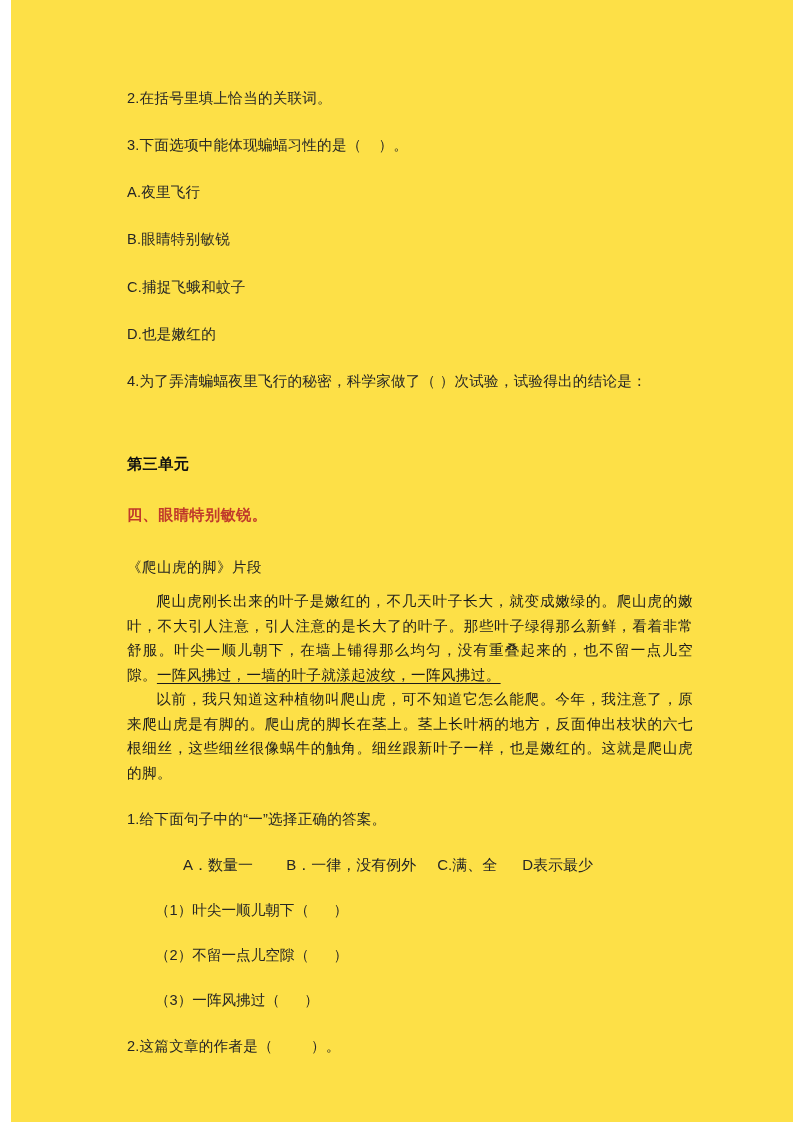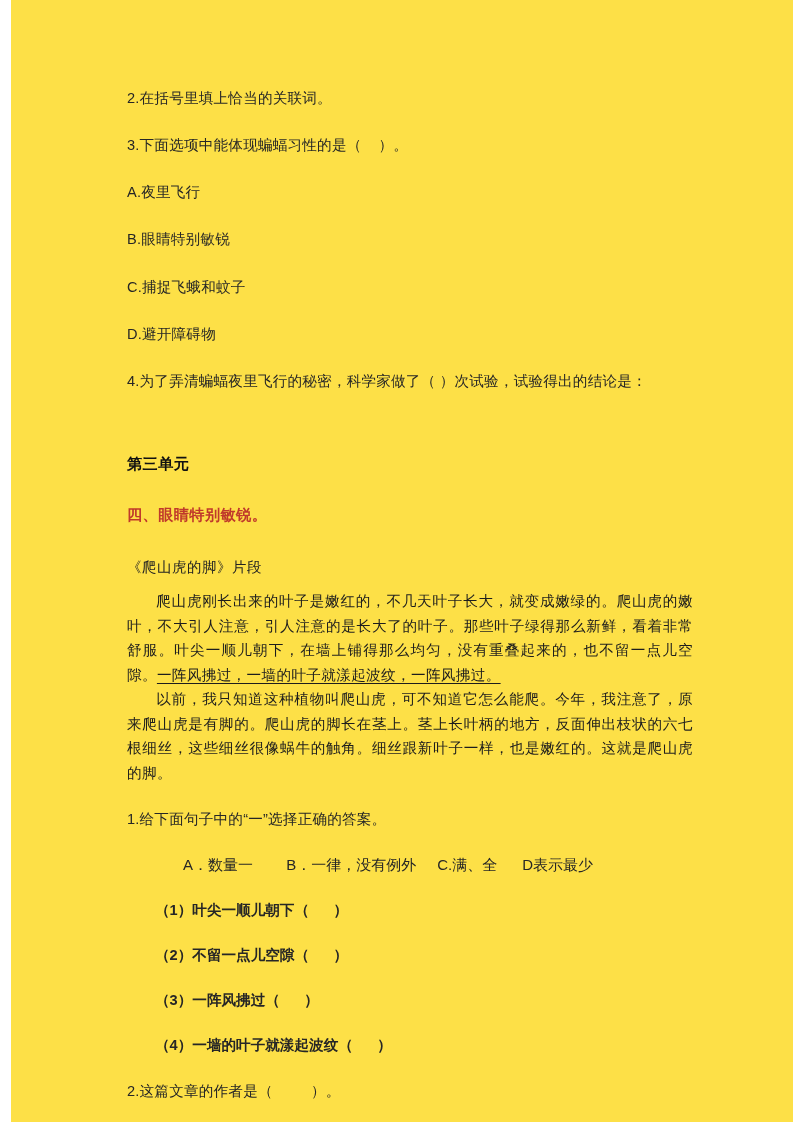--- a/index.html
+++ b/index.html
@@ -100,35 +100,34 @@
     color: #262626;
   }
 
   
   .subline {
     font-size: 14.6px;
     margin: 0 0 26px 0;
     padding-left: 28px;
     white-space: pre;
     color: #262626;
-    font-weight: bold;
   }
 </style>
 </head>
 <body style="background: rgb(255, 255, 255);">
 
 <div class="page">
   <div class="content">
 
     <div class="qline">2.在括号里填上恰当的关联词。</div>
     <div class="qline">3.下面选项中能体现蝙蝠习性的是（    ）。</div>
     <div class="qline">A.夜里飞行</div>
     <div class="qline">B.眼睛特别敏锐</div>
     <div class="qline">C.捕捉飞蛾和蚊子</div>
-    <div class="qline">D.避开障碍物</div>
+    <div class="qline">D.也是嫩红的</div>
     <div class="qline" style="margin-bottom:62px; white-space:normal;">4.为了弄清蝙蝠夜里飞行的秘密，科学家做了（   ）次试验，试验得出的结论是：</div>
 
     <div class="unit-heading">第三单元</div>
 
     <div class="red-heading">
       <span id="red-main" style="color: rgb(192, 57, 43);">四、眼睛特别敏锐。</span>
     </div>
 
     <div class="passage-title">《爬山虎的脚》片段</div>
 
@@ -137,18 +136,17 @@
       <p>以前，我只知道这种植物叫爬山虎，可不知道它怎么能爬。今年，我注意了，原来爬山虎是有脚的。爬山虎的脚长在茎上。茎上长叶柄的地方，反面伸出枝状的六七根细丝，这些细丝很像蜗牛的触角。细丝跟新叶子一样，也是嫩红的。这就是爬山虎的脚。</p>
     </div>
 
     <div class="qline">1.给下面句子中的“一”选择正确的答案。</div>
 
     <div class="options-row">A．数量一        B．一律，没有例外     C.满、全      D表示最少</div>
 
     <div class="subline">（1）叶尖一顺儿朝下（      ）</div>
     <div class="subline">（2）不留一点儿空隙（      ）</div>
     <div class="subline">（3）一阵风拂过（      ）</div>
-    <div class="subline">（4）一墙的叶子就漾起波纹（      ）</div>
 
     <div class="qline last">2.这篇文章的作者是（         ）。</div>
 
   </div>
 </div>
 
 </body></html>

